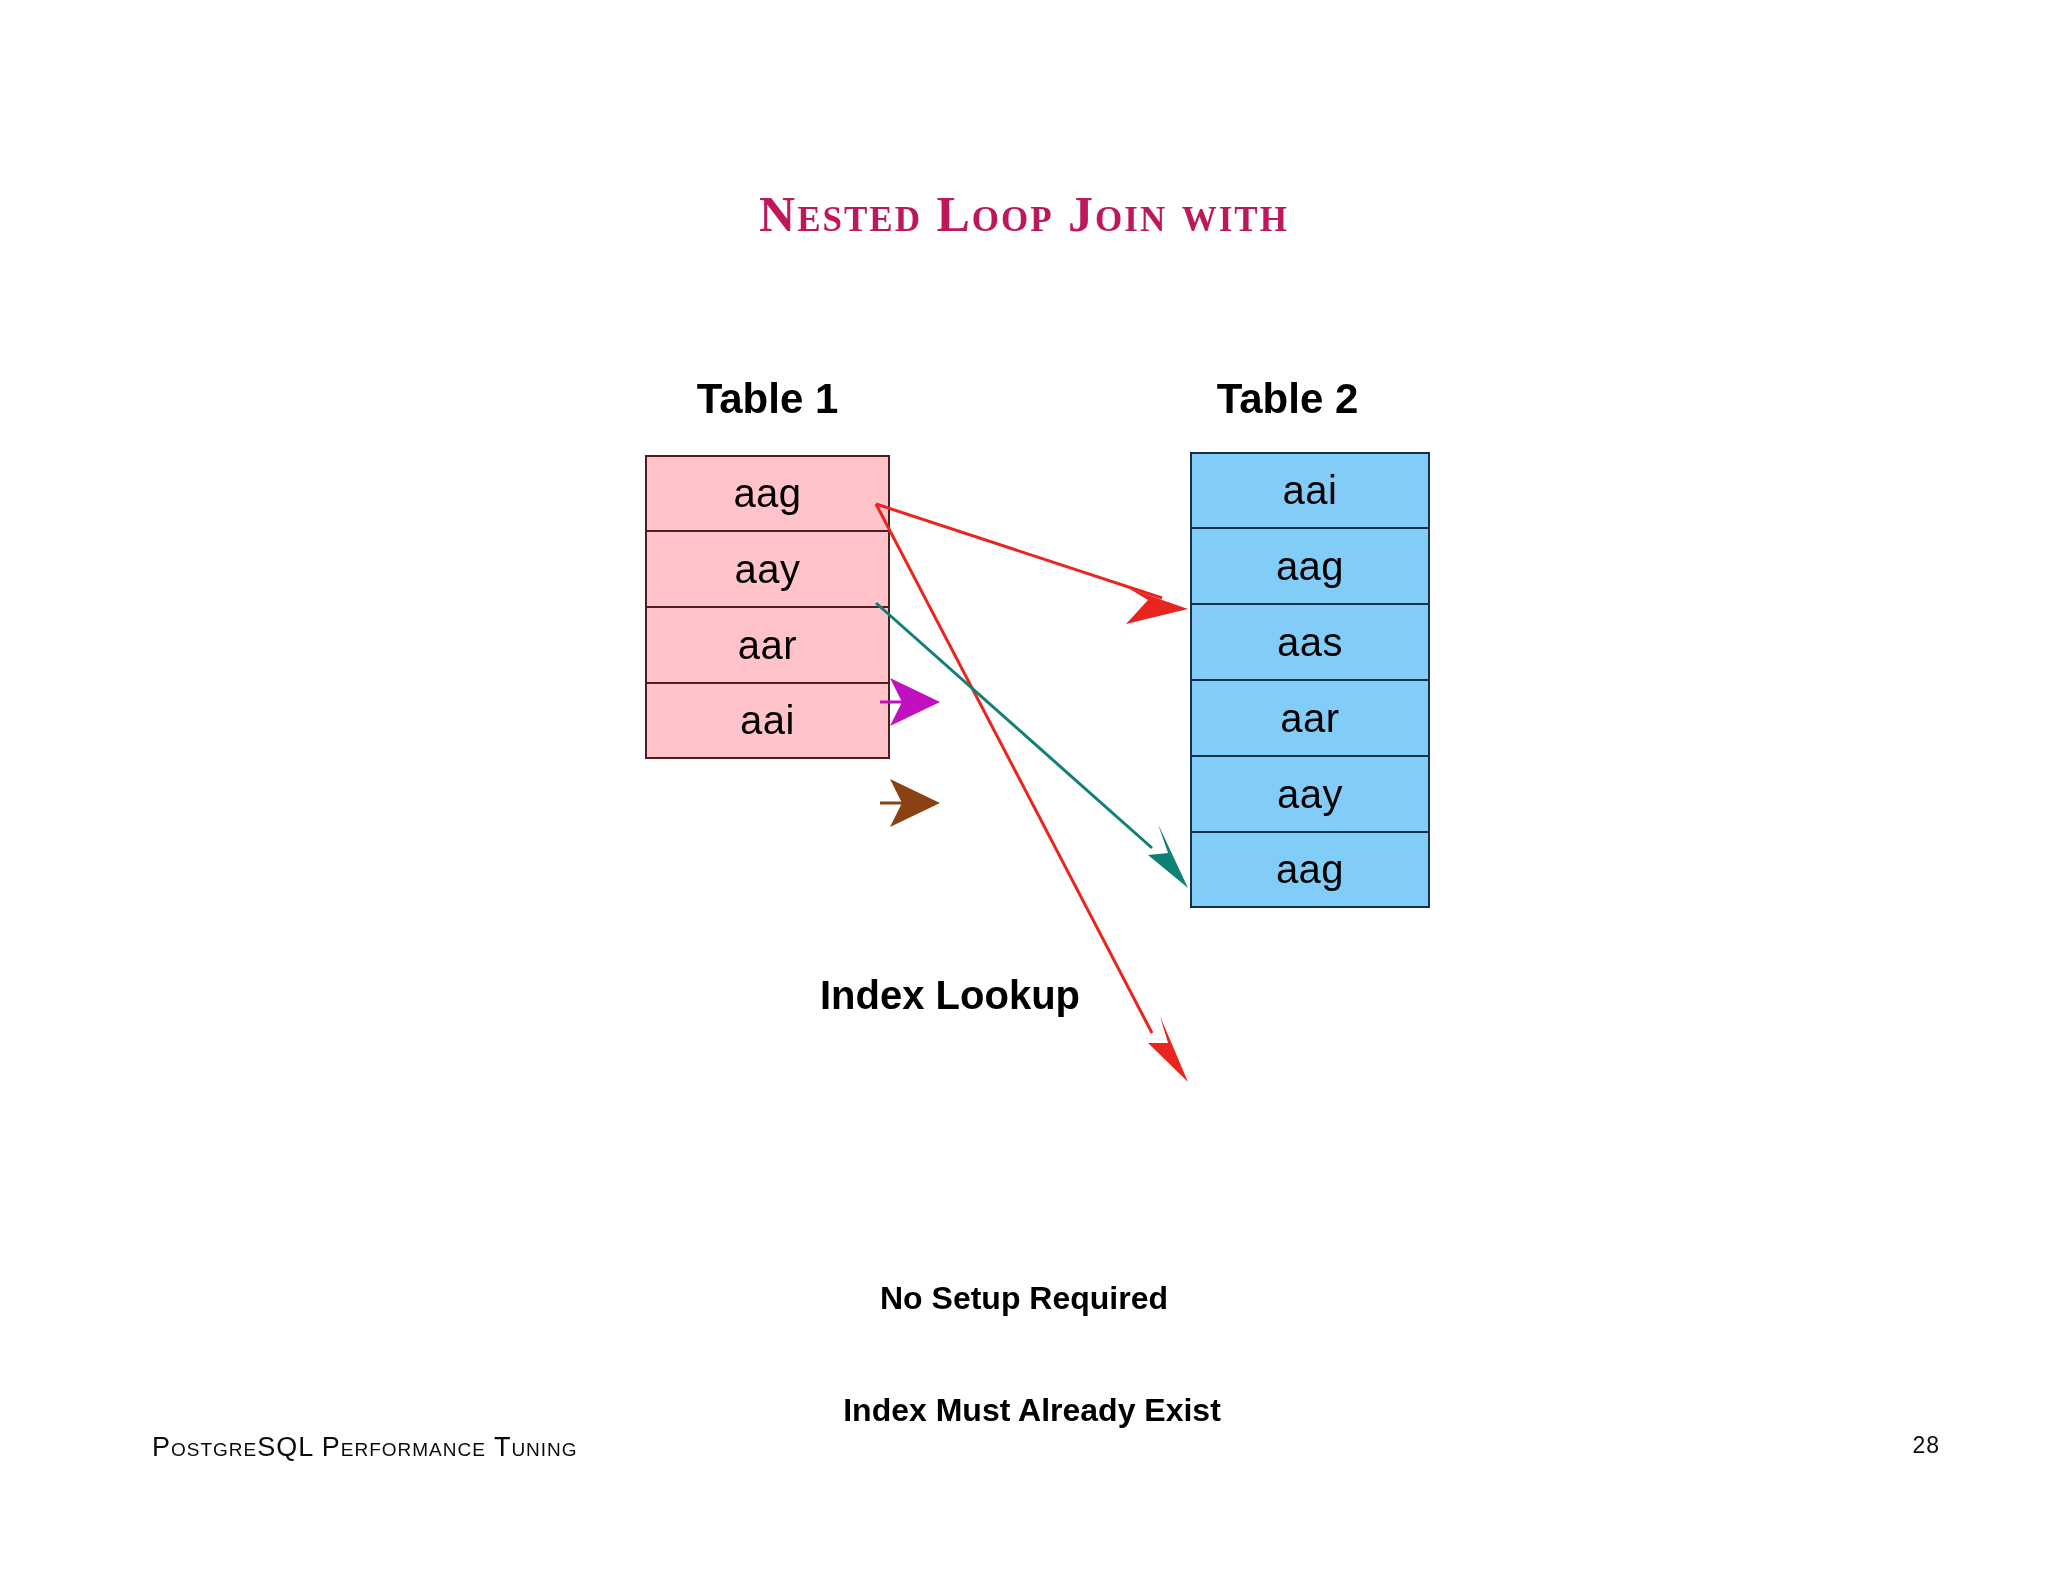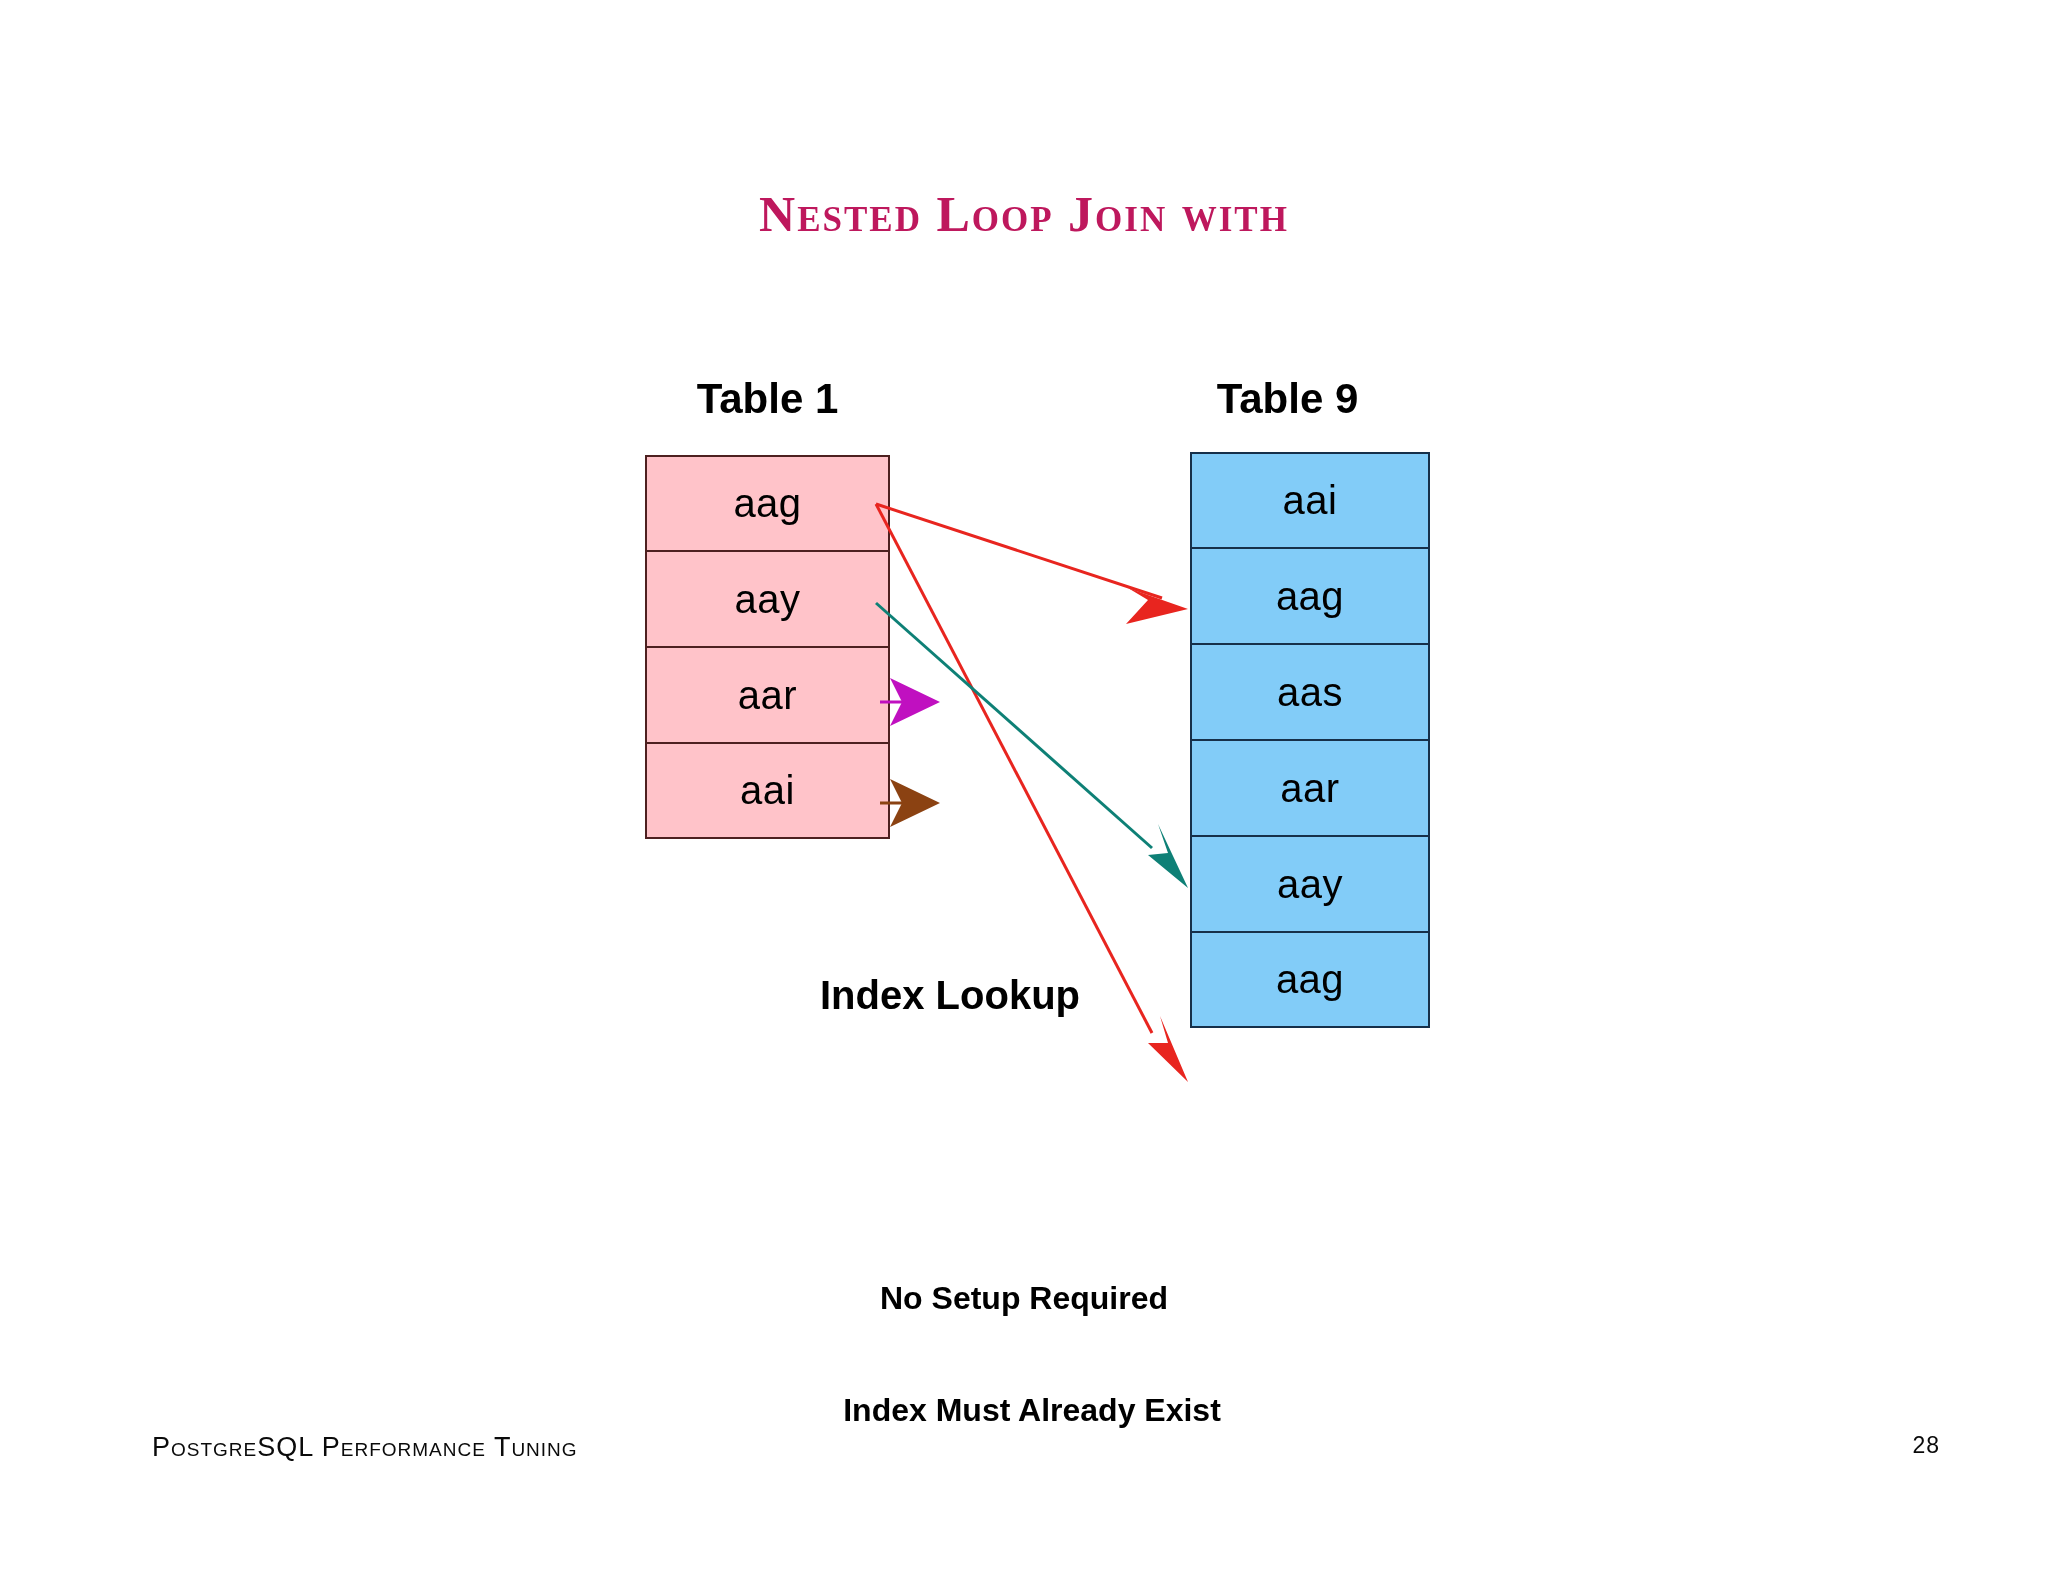--- a/index.html
+++ b/index.html
@@ -56,21 +56,21 @@
     top: 455px;
     width: 245px;
   }
   #table-2 {
     left: 1190px;
     top: 452px;
     width: 240px;
   }
   .table-cell {
     box-sizing: border-box;
-    height: 96px;
+    height: 76px;
     display: flex;
     align-items: center;
     justify-content: center;
     font-family: "Liberation Sans", sans-serif;
     font-size: 40px;
     font-weight: normal;
     color: #000000;
     letter-spacing: 0.5px;
   }
   #table-1 .table-cell {
@@ -144,21 +144,21 @@
   }
 </style>
 </head>
 <body>
 
 <div id="slide-title">
   <span class="title-line">Nested Loop Join with</span>
 </div>
 
 <div class="table-heading" id="heading-table-1">Table 1</div>
-<div class="table-heading" id="heading-table-2">Table 9</div>
+<div class="table-heading" id="heading-table-2">Table 2</div>
 
 <div class="db-table" id="table-1">
   <div class="table-cell">aag</div>
   <div class="table-cell">aay</div>
   <div class="table-cell">aar</div>
   <div class="table-cell">aai</div>
 </div>
 
 <div class="db-table" id="table-2">
   <div class="table-cell">aai</div>

